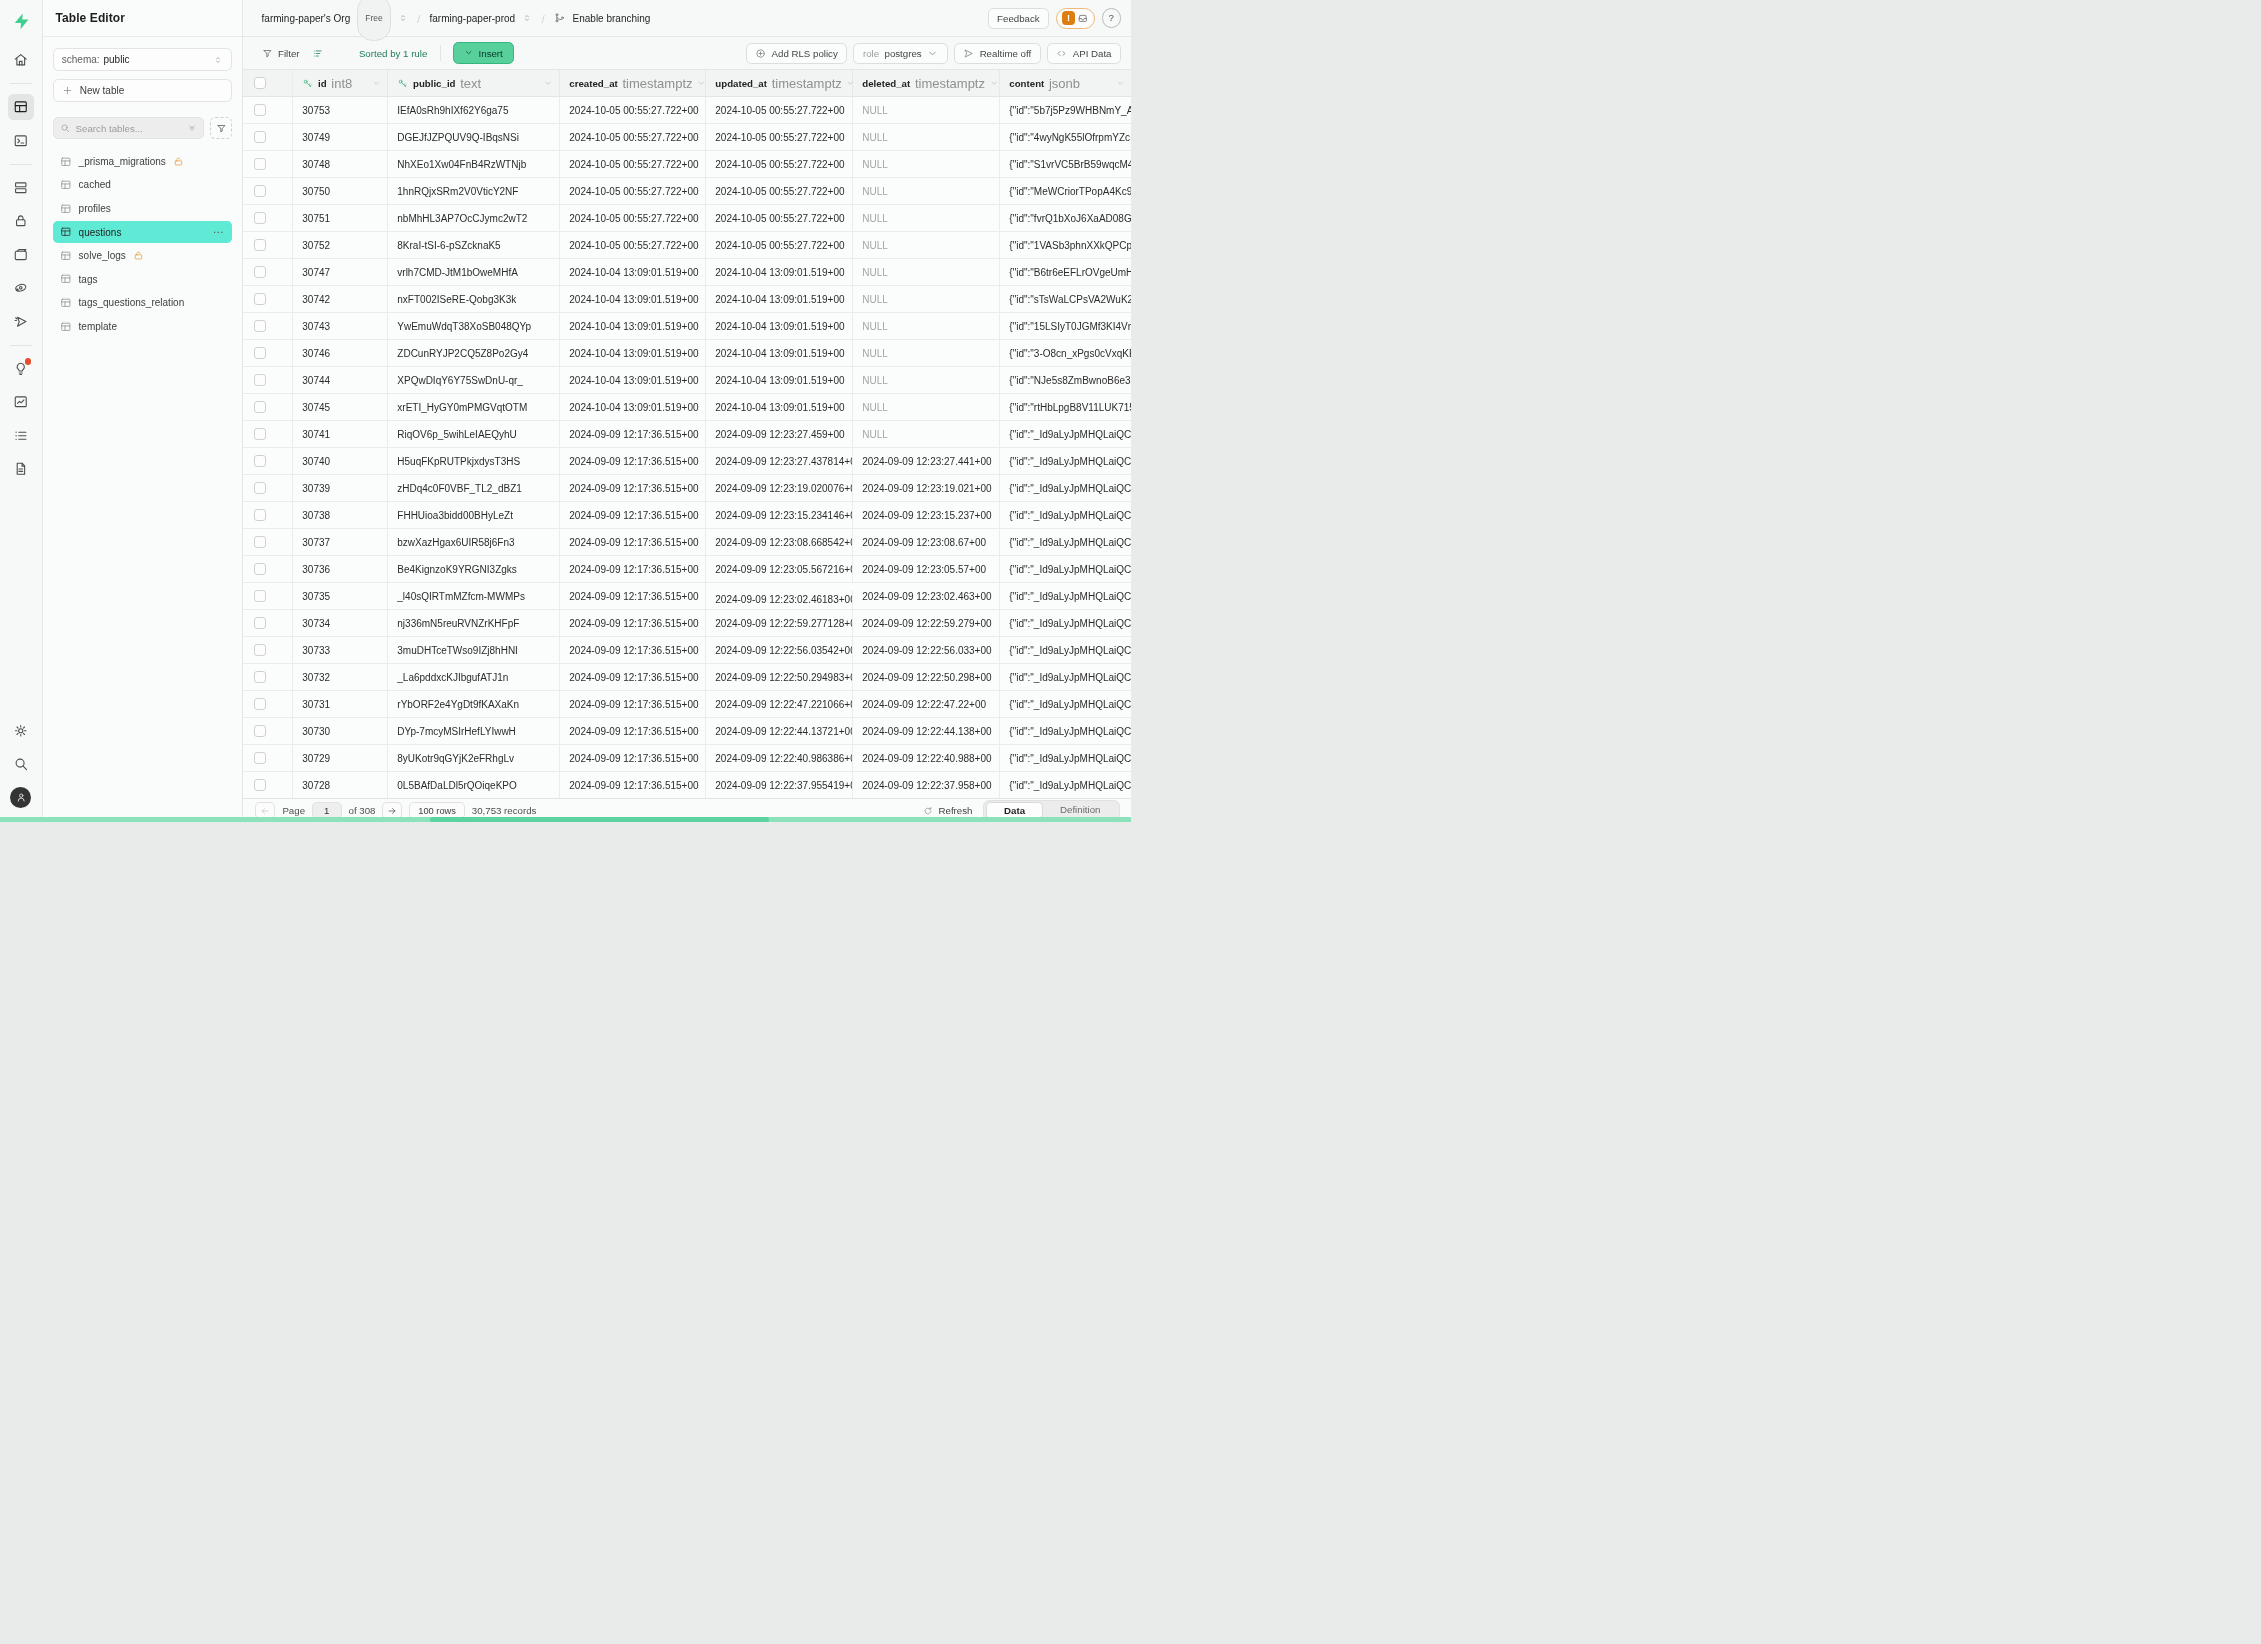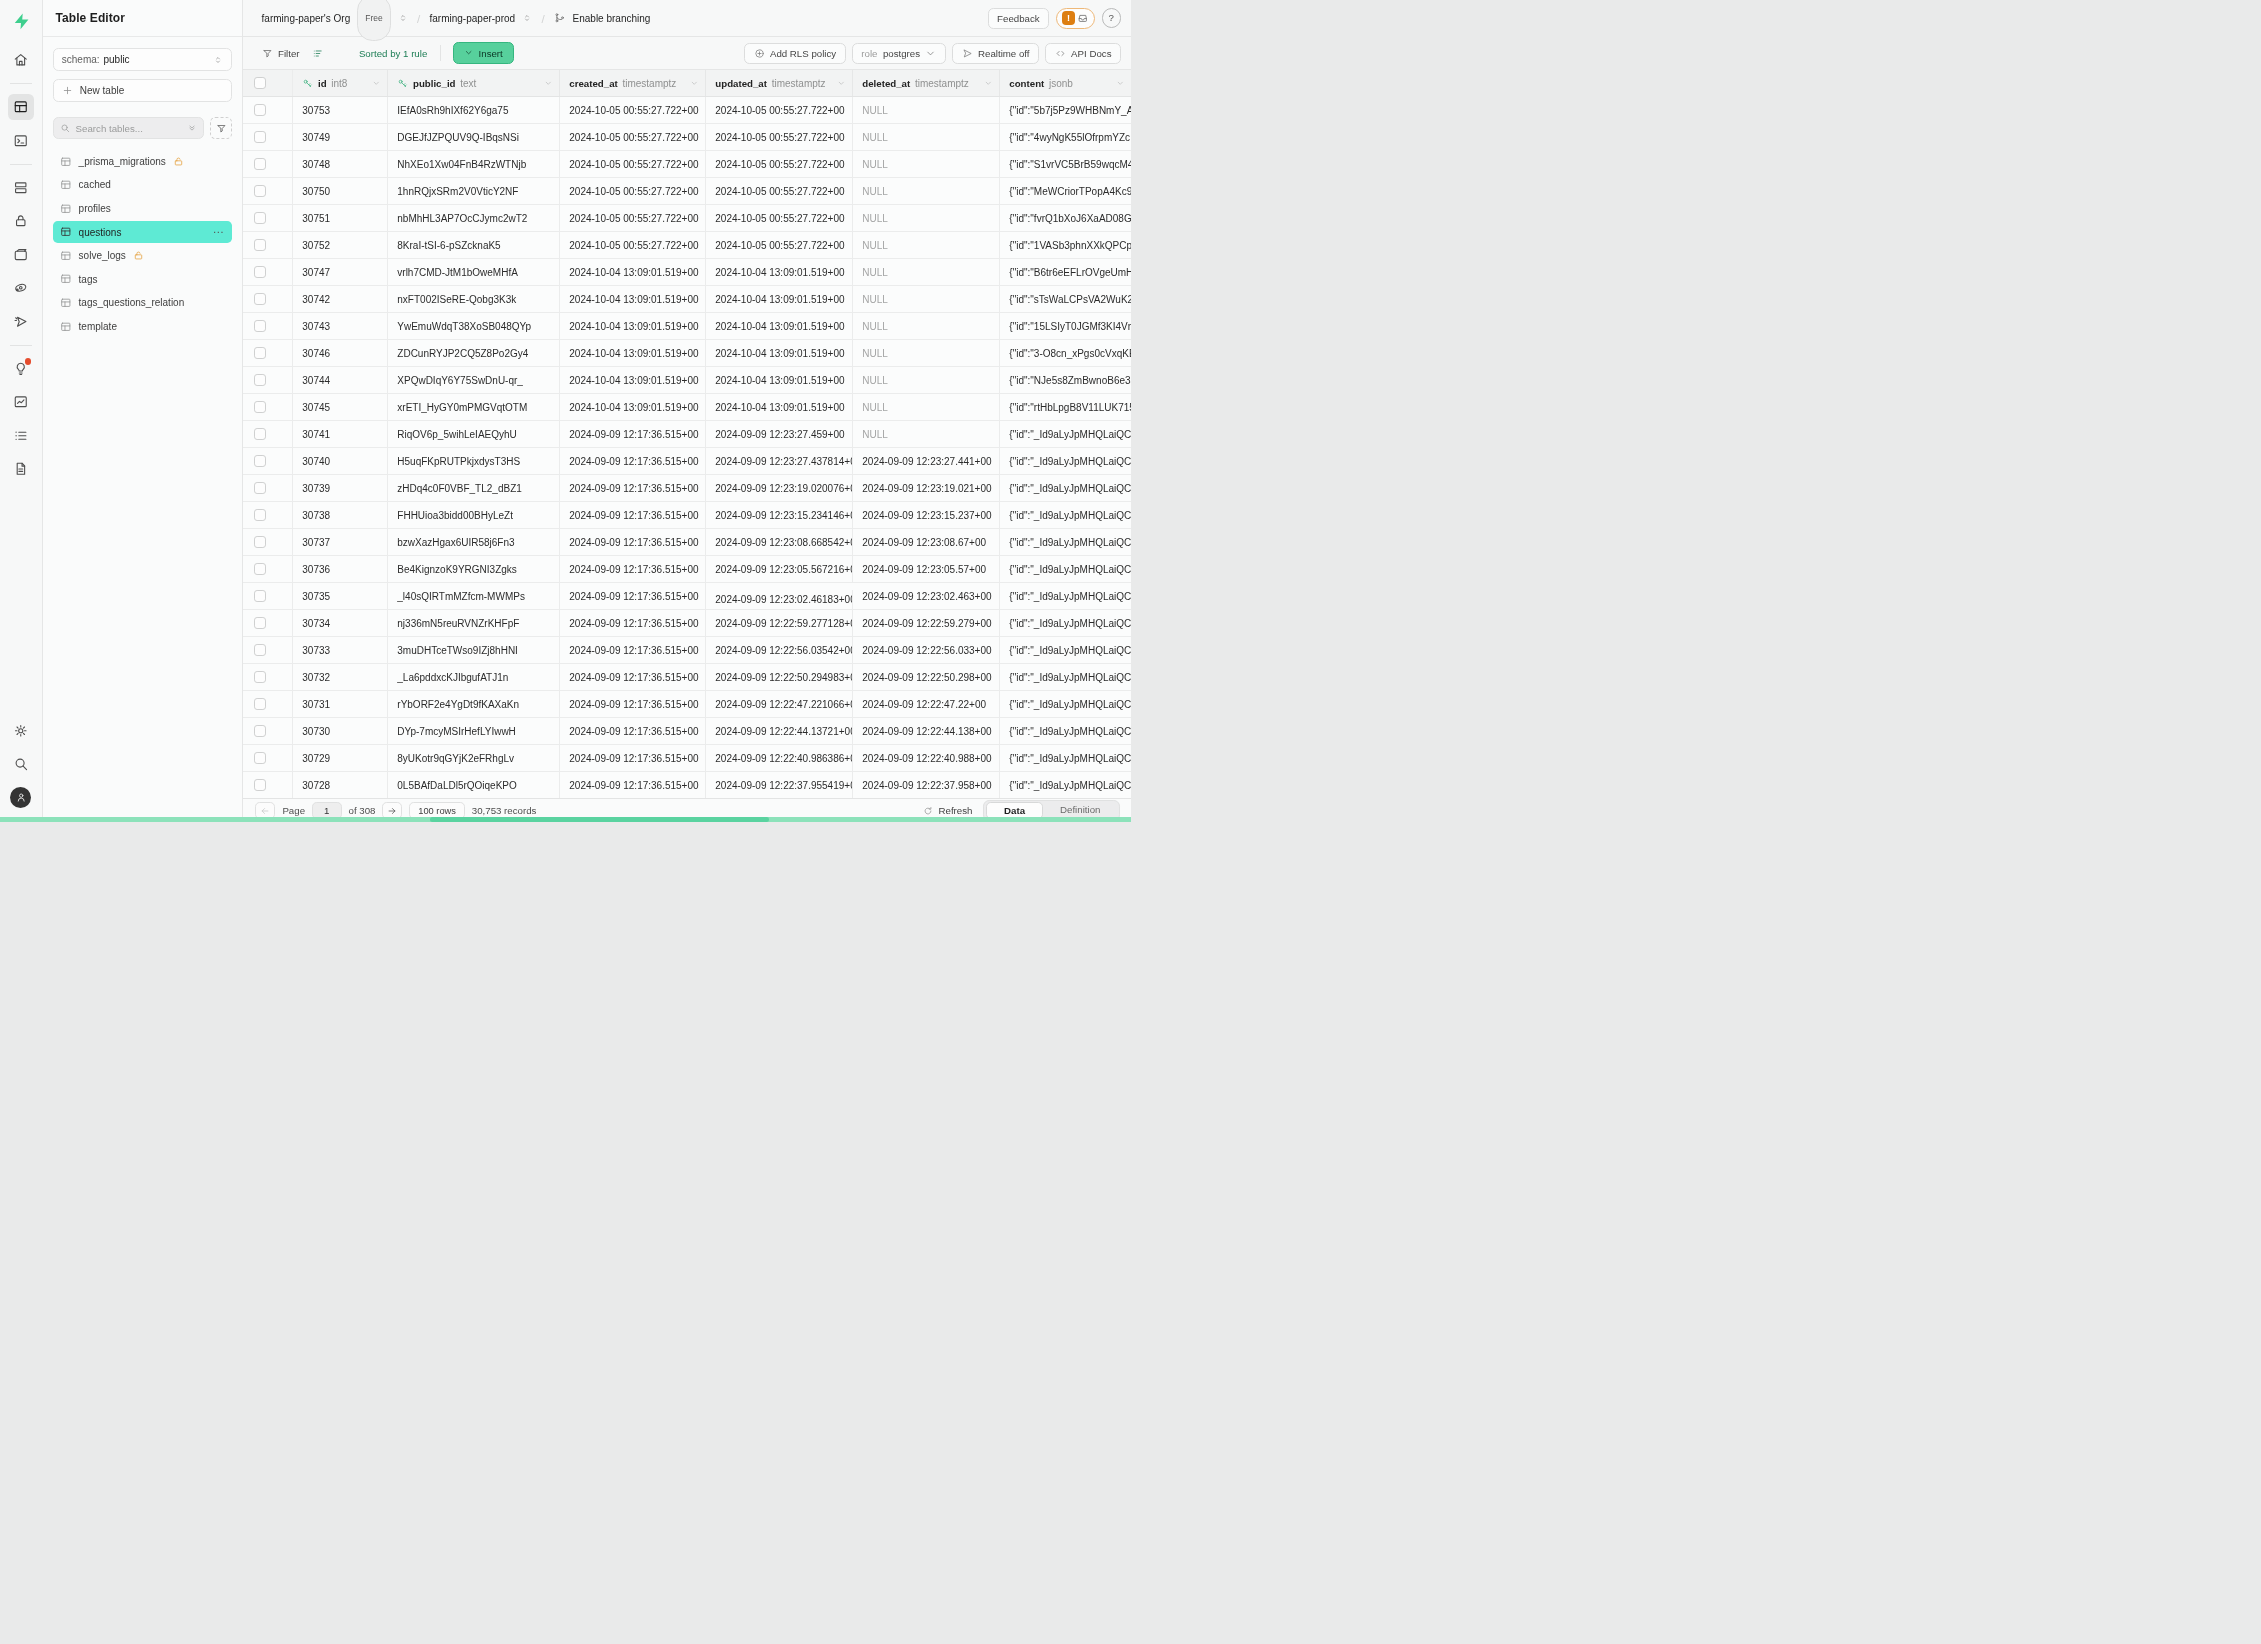--- a/index.html
+++ b/index.html
@@ -69,21 +69,21 @@
   .toolbar-right { margin-left:auto; display:flex; gap:6.2px; align-items:center; }
   .btn-o .icn { width:11px; height:11px; color:#7d7d7d; }
   .muted { color:#9b9b9b; }
   .chev { width:8.5px; height:8.5px; color:#b2b2b2; }
 
   
   .grid { flex:1; overflow:hidden; background:#fbfcfc; display:flex; flex-direction:column; }
   .g-head { display:flex; height:27px; background:#f2f3f3; border-bottom:0.8px solid #e3e4e4; flex-shrink:0; }
   .g-hcell { display:flex; align-items:center; border-right:0.8px solid #e6e7e7; padding:0 6.2px 0 9.3px; gap:4.7px; flex-shrink:0; }
   .g-hcell .cname { font-size:9.7px; font-weight:700; color:#232323; }
-  .g-hcell .ctype { font-size:10px; color:#8f9090;text-align:right; }
+  .g-hcell .ctype { font-size:13px; color:#8f9090;text-align:right; }
   .g-hcell .chev { margin-left:auto; }
   .g-hcell .key { width:11px; height:11px; color:#3fb27f; flex-shrink:0; }
   .g-rows { flex:1; overflow:hidden; }
   .g-row { display:flex; height:27px; border-bottom:0.8px solid #ebecec; background:#fbfcfc; }
   .g-cell { display:flex; align-items:center; border-right:0.8px solid #ebecec; padding:0 6.2px 0 9.3px; font-size:10px; color:#2b2b2b; white-space:nowrap; overflow:hidden; flex-shrink:0; }
   .g-cell.null { color:#a4a5a5; }
   .cb-cell { display:flex; align-items:center; padding-left:11px; border-right:0.8px solid #ebecec; flex-shrink:0; }
   .cb { width:11.6px; height:11.6px; border:1.2px solid #cfd0d0; border-radius:3.1px; background:#fdfdfd; cursor:pointer; }
 
   
@@ -501,21 +501,21 @@
             </span>
           <span>Realtime off</span>
         </button>
         <button class="btn-o">
           <span class="icn">
               <svg viewBox="0 0 24 24" fill="none" stroke="currentColor" stroke-width="1.7" stroke-linecap="round" stroke-linejoin="round">
                 <path d="M9 7.5 4.5 12 9 16.5"></path>
                 <path d="M15 7.5 19.5 12 15 16.5"></path>
               </svg>
             </span>
-          <span>API Docs</span>
+          <span>API Data</span>
         </button>
       </div>
     </div>
 
     <div class="grid">
       <div class="g-head" id="g-head">
           <div class="cb-cell" style="width: 50px;">
             <span class="cb"></span>
           </div>
           <div class="g-hcell" style="width: 95px;">

